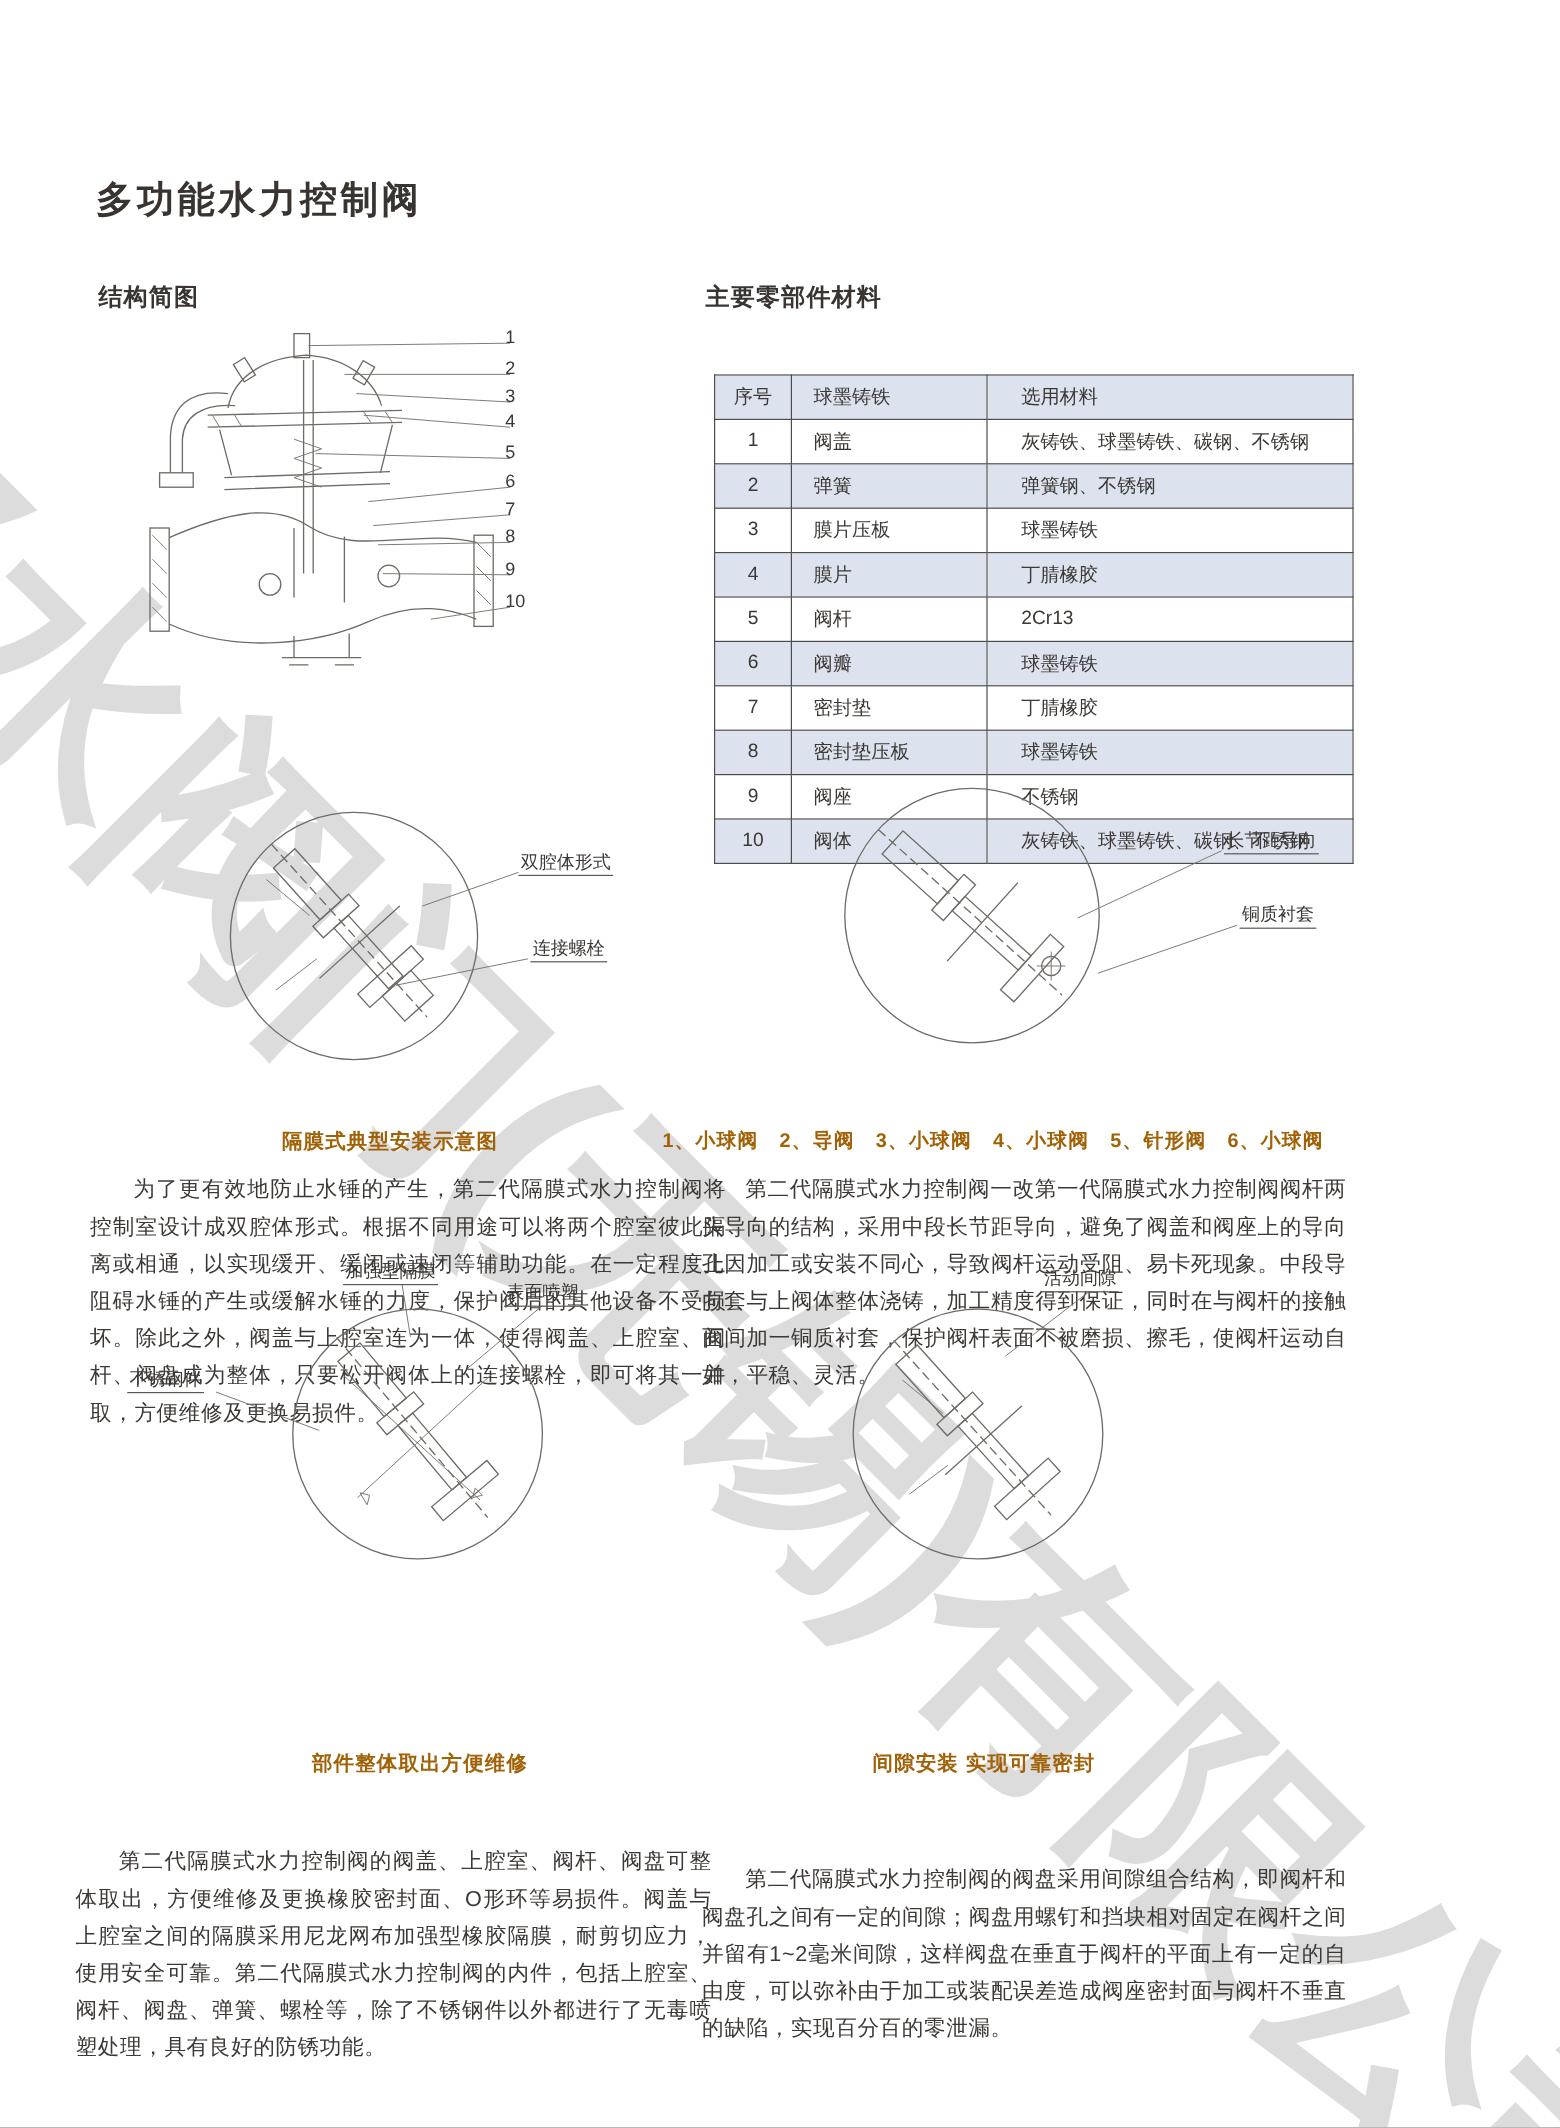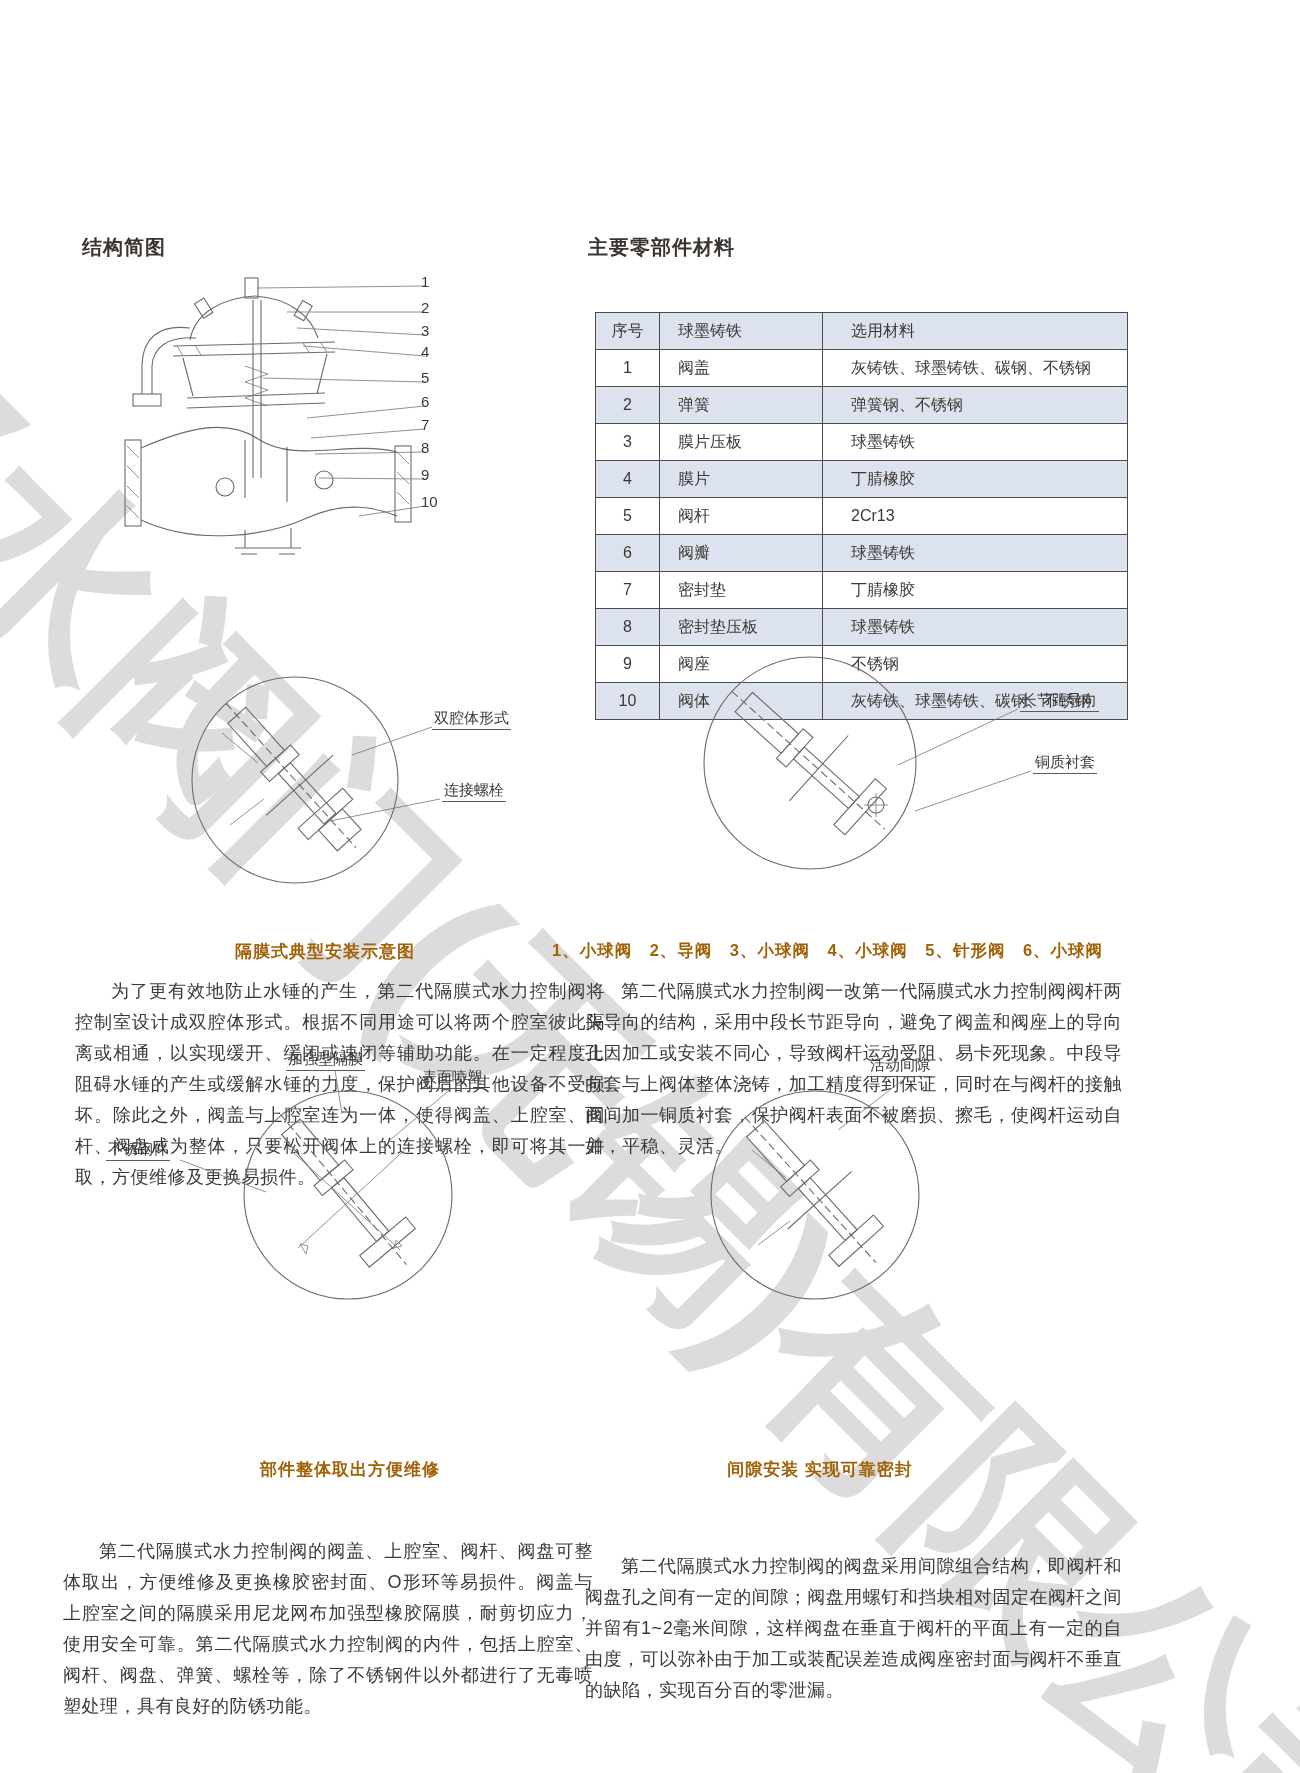--- a/index.html
+++ b/index.html
@@ -67,20 +67,21 @@
   .d{stroke:#6f6a64;stroke-width:1.1;fill:none;}
   .d-thin{stroke:#7a756f;stroke-width:.8;fill:none;}
 </style>
 </head>
 <body>
 
 <div class="page">
 
   <div class="watermark">聚水阀门(无锡)有限公司</div>
 
+  <h1 class="title layer">多功能水力控制阀</h1>
 
   <h2 class="sec-h left layer">结构简图</h2>
   <h2 class="sec-h right layer">主要零部件材料</h2>
 
   <div class="fig layer" style="left:95px;top:266px;width:350px;height:305px;">
     <svg width="350" height="305" viewBox="0 0 350 305">
 
       <path class="d" d="M95,74 C100,46 128,32 160,30 C194,32 216,50 223,72"></path>
       <rect class="d" x="150" y="12" width="13" height="20"></rect>
       <rect class="d" x="103" y="34" width="11" height="17" transform="rotate(-32 108 42)"></rect>

